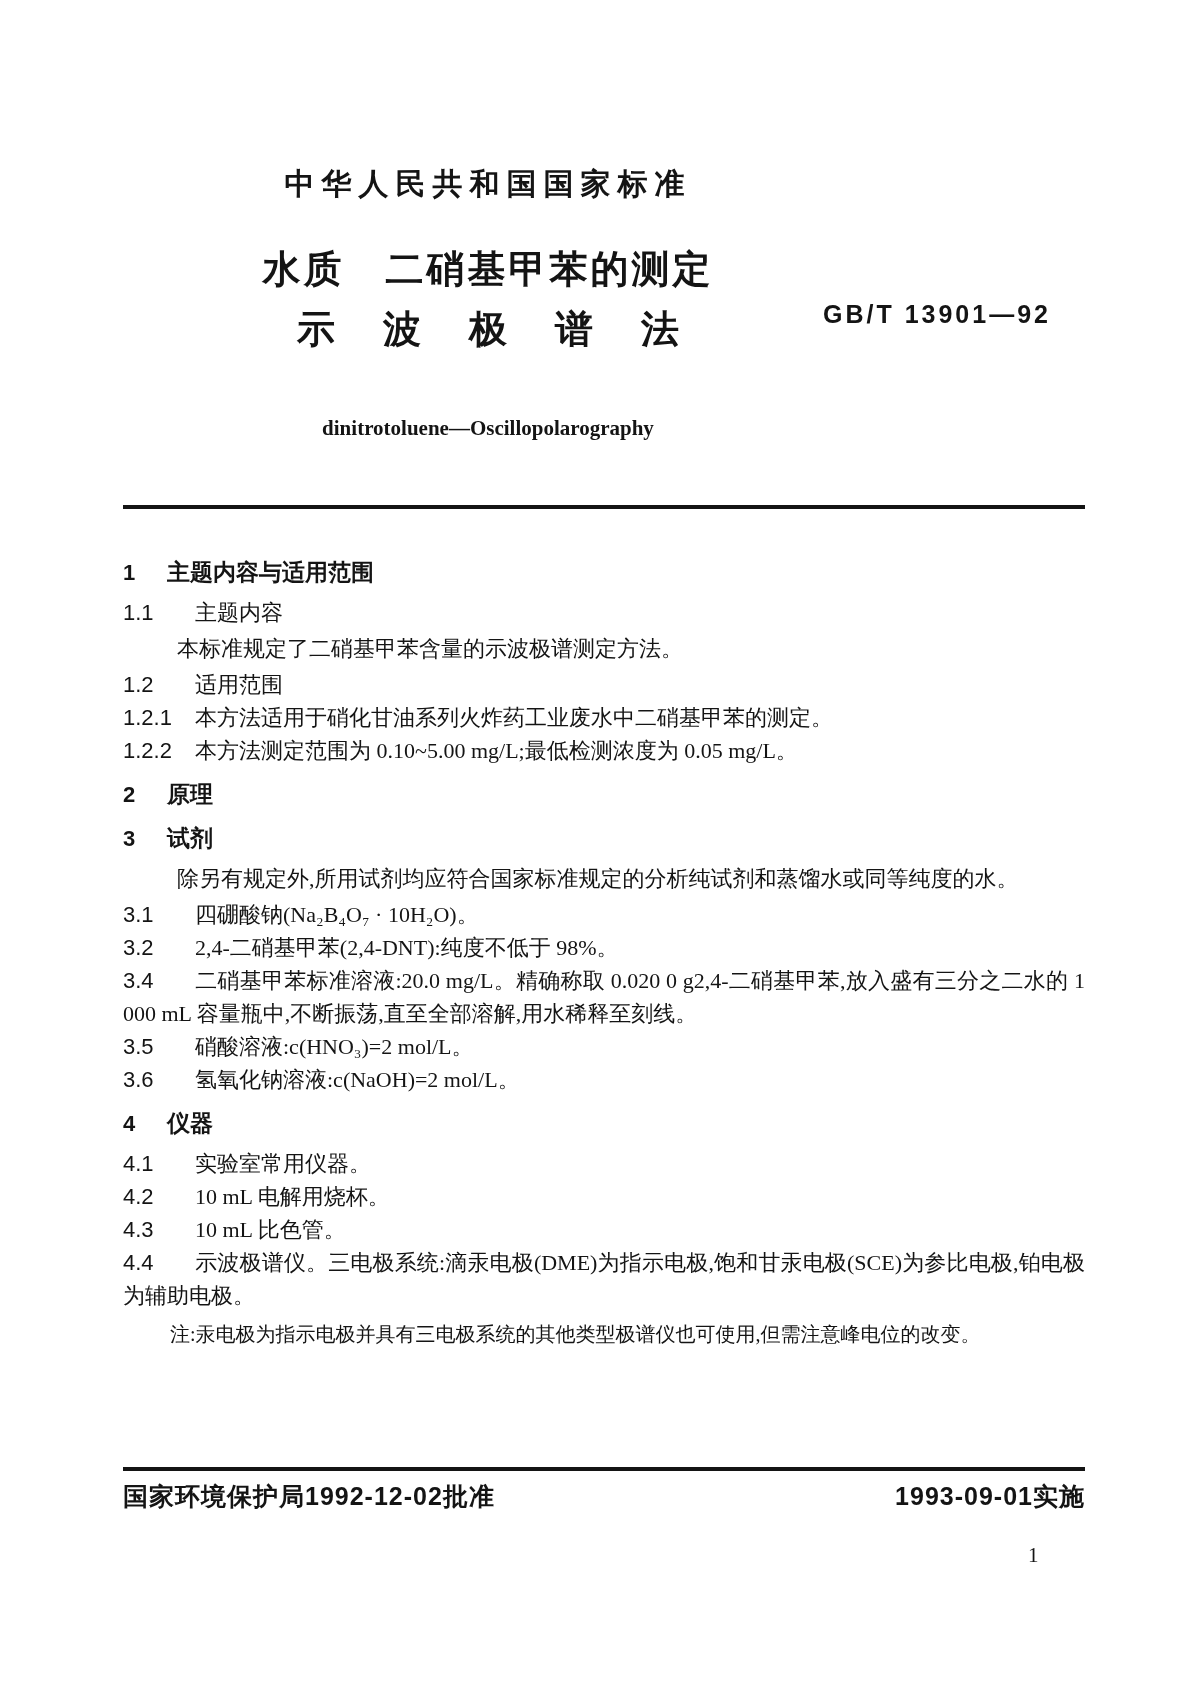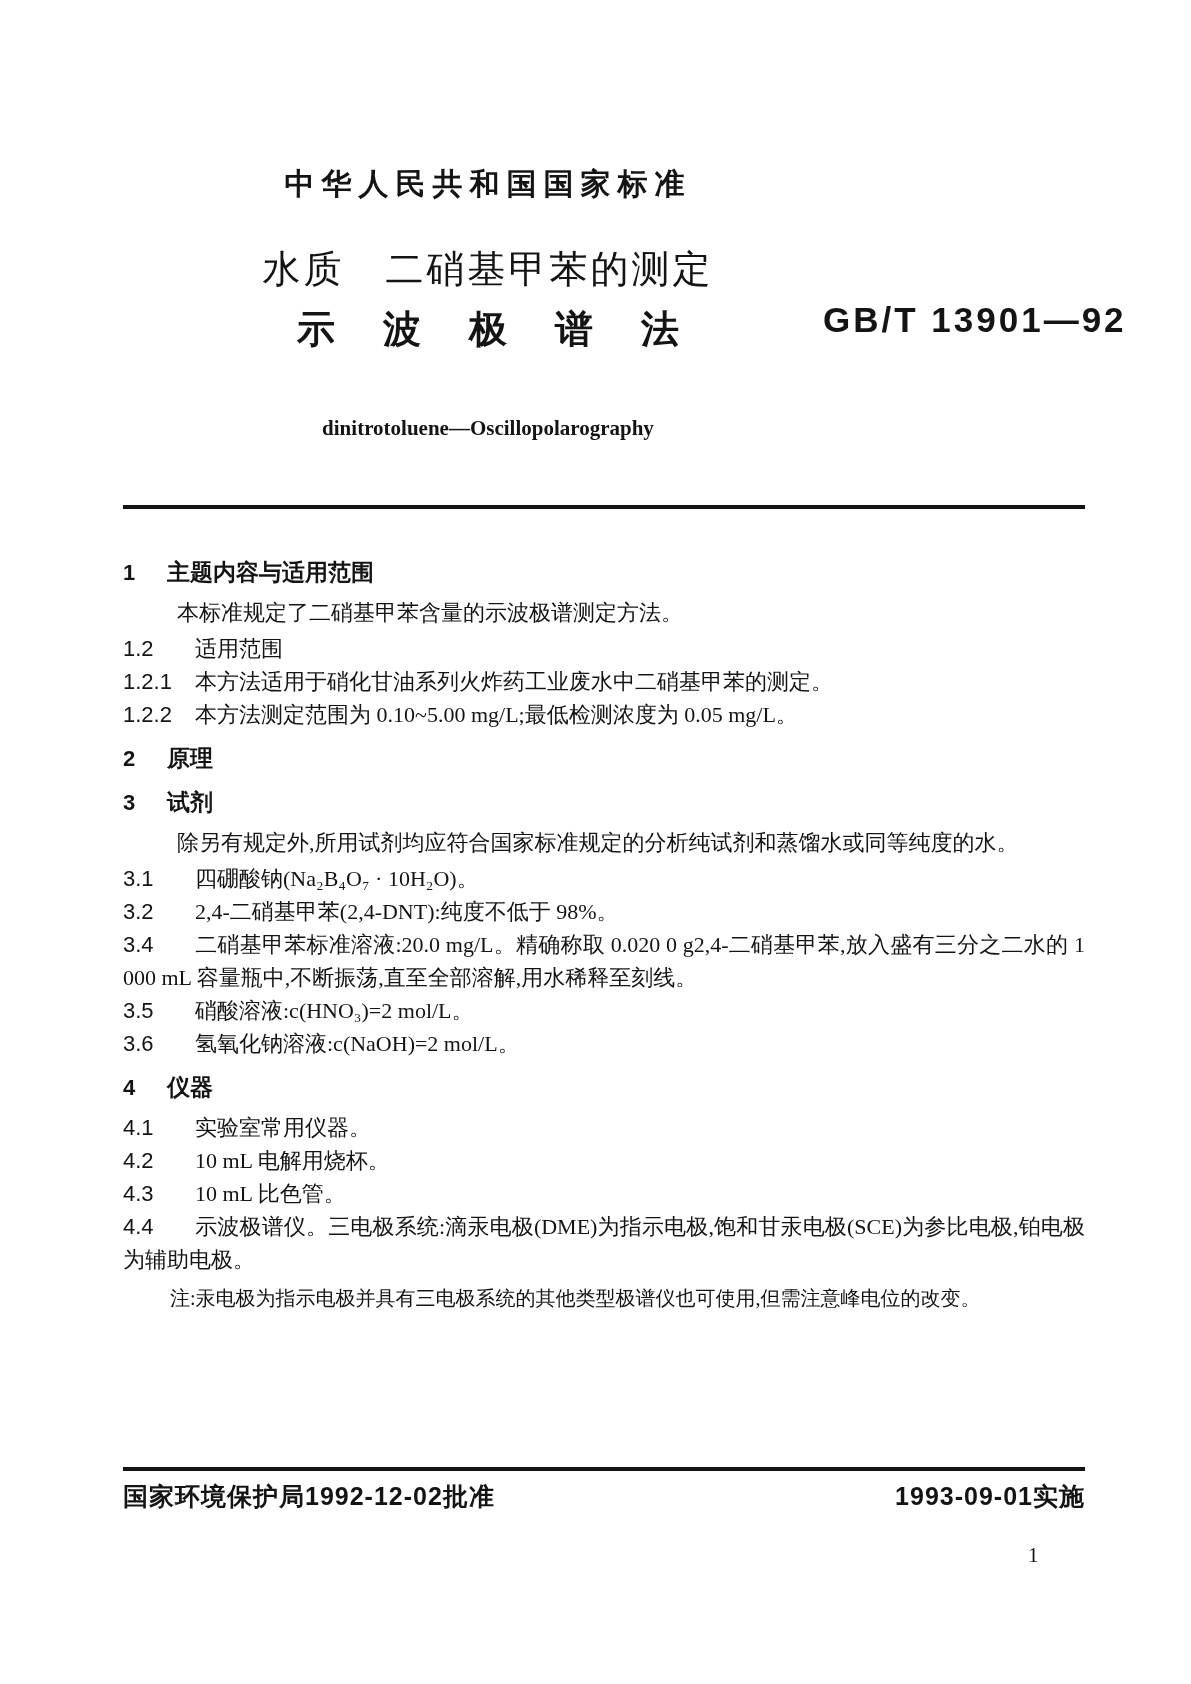--- a/index.html
+++ b/index.html
@@ -18,34 +18,34 @@
     position: absolute; left: 123px; top: 164px; width: 730px;
     text-align: center;
     font-family: "Liberation Sans", "DejaVu Sans", sans-serif;
     font-weight: bold; font-size: 30px; letter-spacing: 7px;
     white-space: nowrap;
   }
   .title-cn-1 {
     position: absolute; left: 123px; top: 244px; width: 730px;
     text-align: center;
     font-family: "Liberation Sans", "DejaVu Sans", sans-serif;
-    font-weight: normal; font-size: 38px; letter-spacing: 3px;
+    font-weight: bold; font-size: 38px; letter-spacing: 3px;
     white-space: nowrap;
   }
   .title-cn-2 {
     position: absolute; left: 123px; top: 304px; width: 778px;
     text-align: center;
     font-family: "Liberation Sans", "DejaVu Sans", sans-serif;
     font-weight: bold; font-size: 38px; letter-spacing: 48px;
     white-space: nowrap;
   }
   .gb-code {
     position: absolute; left: 823px; top: 300px;
     font-family: "Liberation Sans", "DejaVu Sans", sans-serif;
-    font-weight: bold; font-size: 35px; letter-spacing: 3px;
+    font-weight: bold; font-size: 25px; letter-spacing: 3px;
     white-space: nowrap;
   }
   .title-en {
     position: absolute; left: 123px; width: 730px;
     text-align: center;
     font-family: "Liberation Serif", "DejaVu Serif", serif;
     font-weight: bold; font-size: 21px;
     white-space: nowrap;
   }
   .title-en-1 { top: 383px; }
@@ -108,20 +108,21 @@
 
   <div class="gb-code">GB/T 13901—92</div>
 
 
   <div class="title-en title-en-2">dinitrotoluene—Oscillopolarography</div>
 
   <div class="rule rule-top"></div>
 
   <div class="doc-body">
       <div class="block h"><span class="num">1</span><span class="txt">主题内容与适用范围</span></div>
+      <div class="block item"><span class="num">1.1</span><span class="txt">主题内容</span></div>
       <div class="block para"><span class="txt">本标准规定了二硝基甲苯含量的示波极谱测定方法。</span></div>
       <div class="block item"><span class="num">1.2</span><span class="txt">适用范围</span></div>
       <div class="block item"><span class="num">1.2.1</span><span class="txt">本方法适用于硝化甘油系列火炸药工业废水中二硝基甲苯的测定。</span></div>
       <div class="block item"><span class="num">1.2.2</span><span class="txt">本方法测定范围为 0.10~5.00 mg/L;最低检测浓度为 0.05 mg/L。</span></div>
       <div class="block h"><span class="num">2</span><span class="txt">原理</span></div>
       <div class="block h"><span class="num">3</span><span class="txt">试剂</span></div>
       <div class="block para"><span class="txt">除另有规定外,所用试剂均应符合国家标准规定的分析纯试剂和蒸馏水或同等纯度的水。</span></div>
       <div class="block item"><span class="num">3.1</span><span class="txt">四硼酸钠(Na₂B₄O₇ · 10H₂O)。</span></div>
       <div class="block item"><span class="num">3.2</span><span class="txt">2,4-二硝基甲苯(2,4-DNT):纯度不低于 98%。</span></div>
       <div class="block item"><span class="num">3.4</span><span class="txt">二硝基甲苯标准溶液:20.0 mg/L。精确称取 0.020 0 g2,4-二硝基甲苯,放入盛有三分之二水的 1 000 mL 容量瓶中,不断振荡,直至全部溶解,用水稀释至刻线。</span></div>

